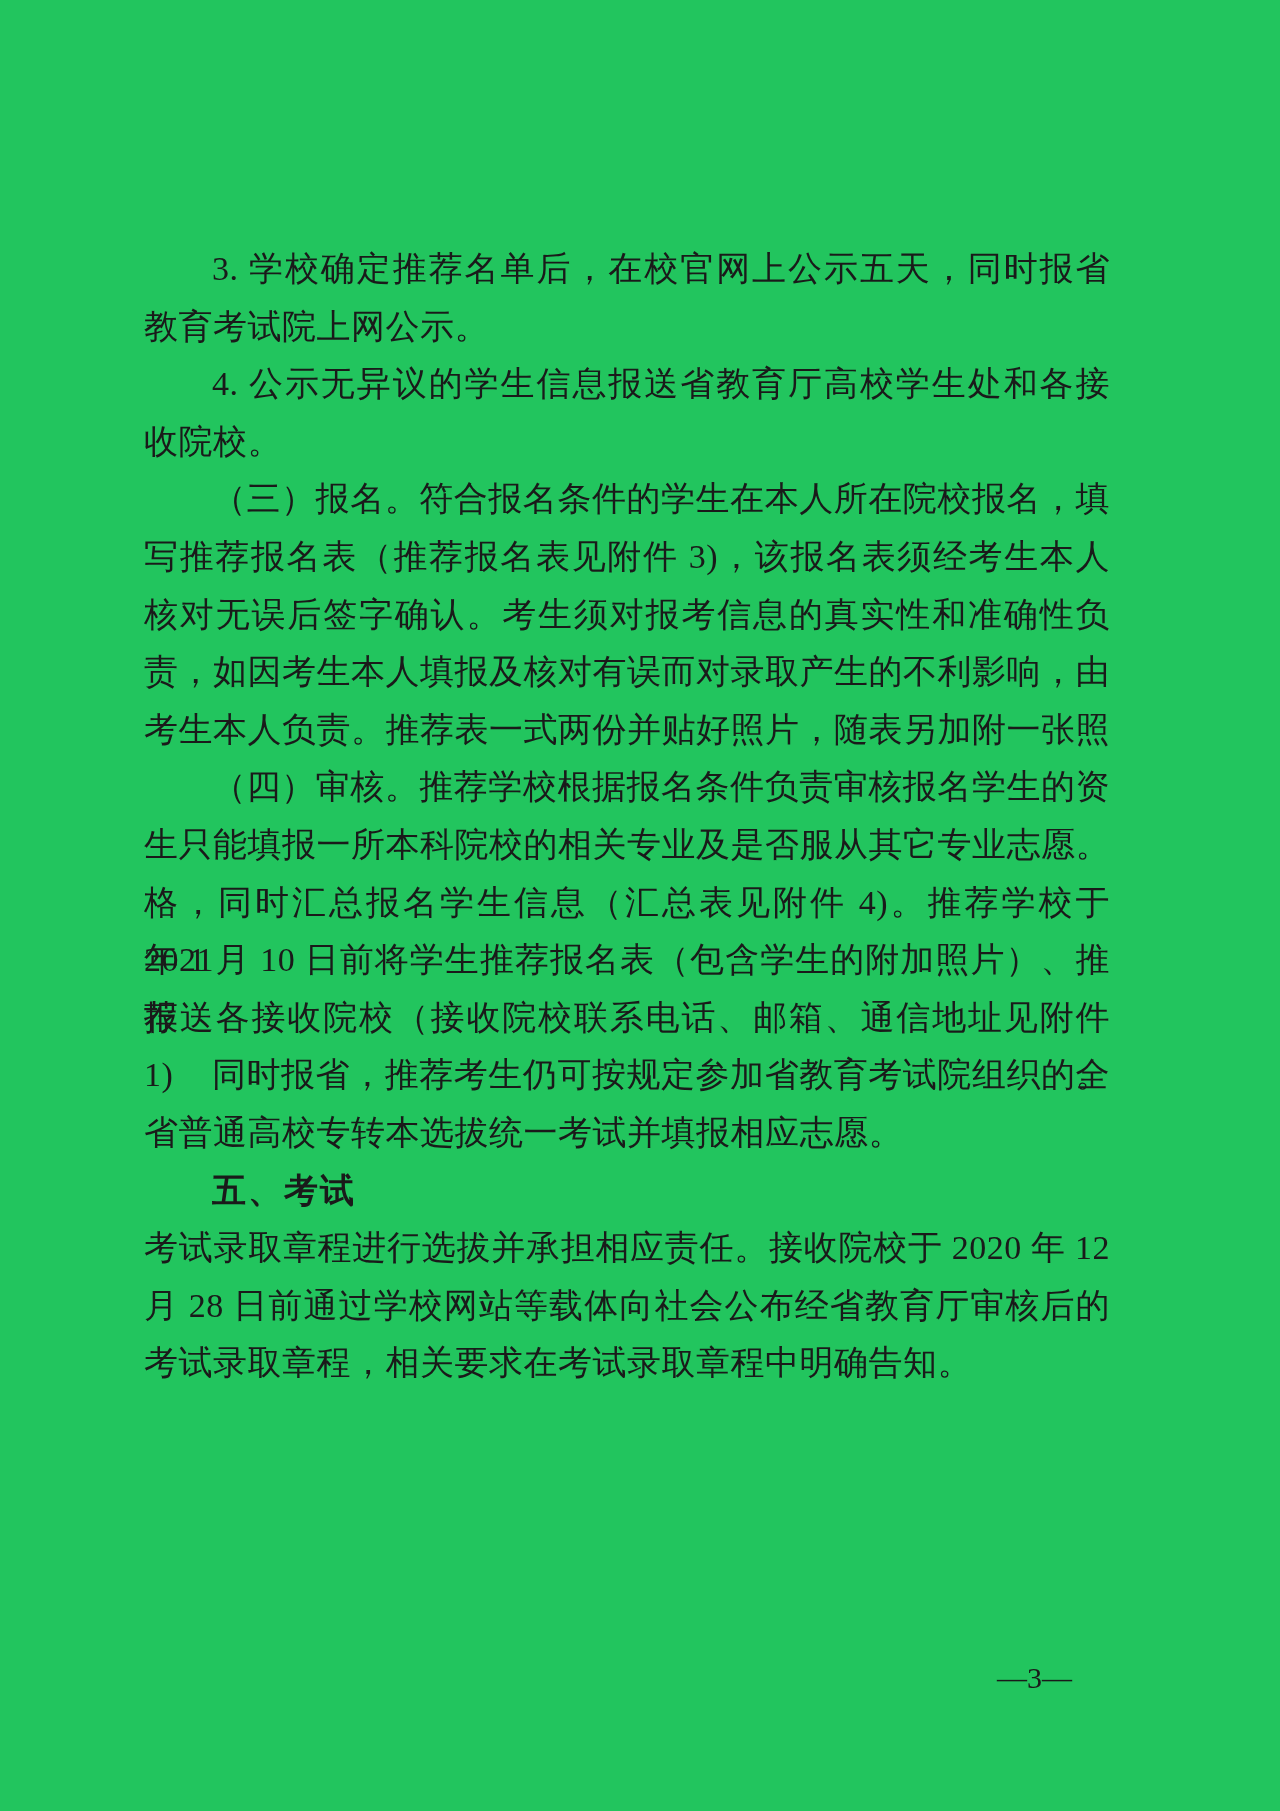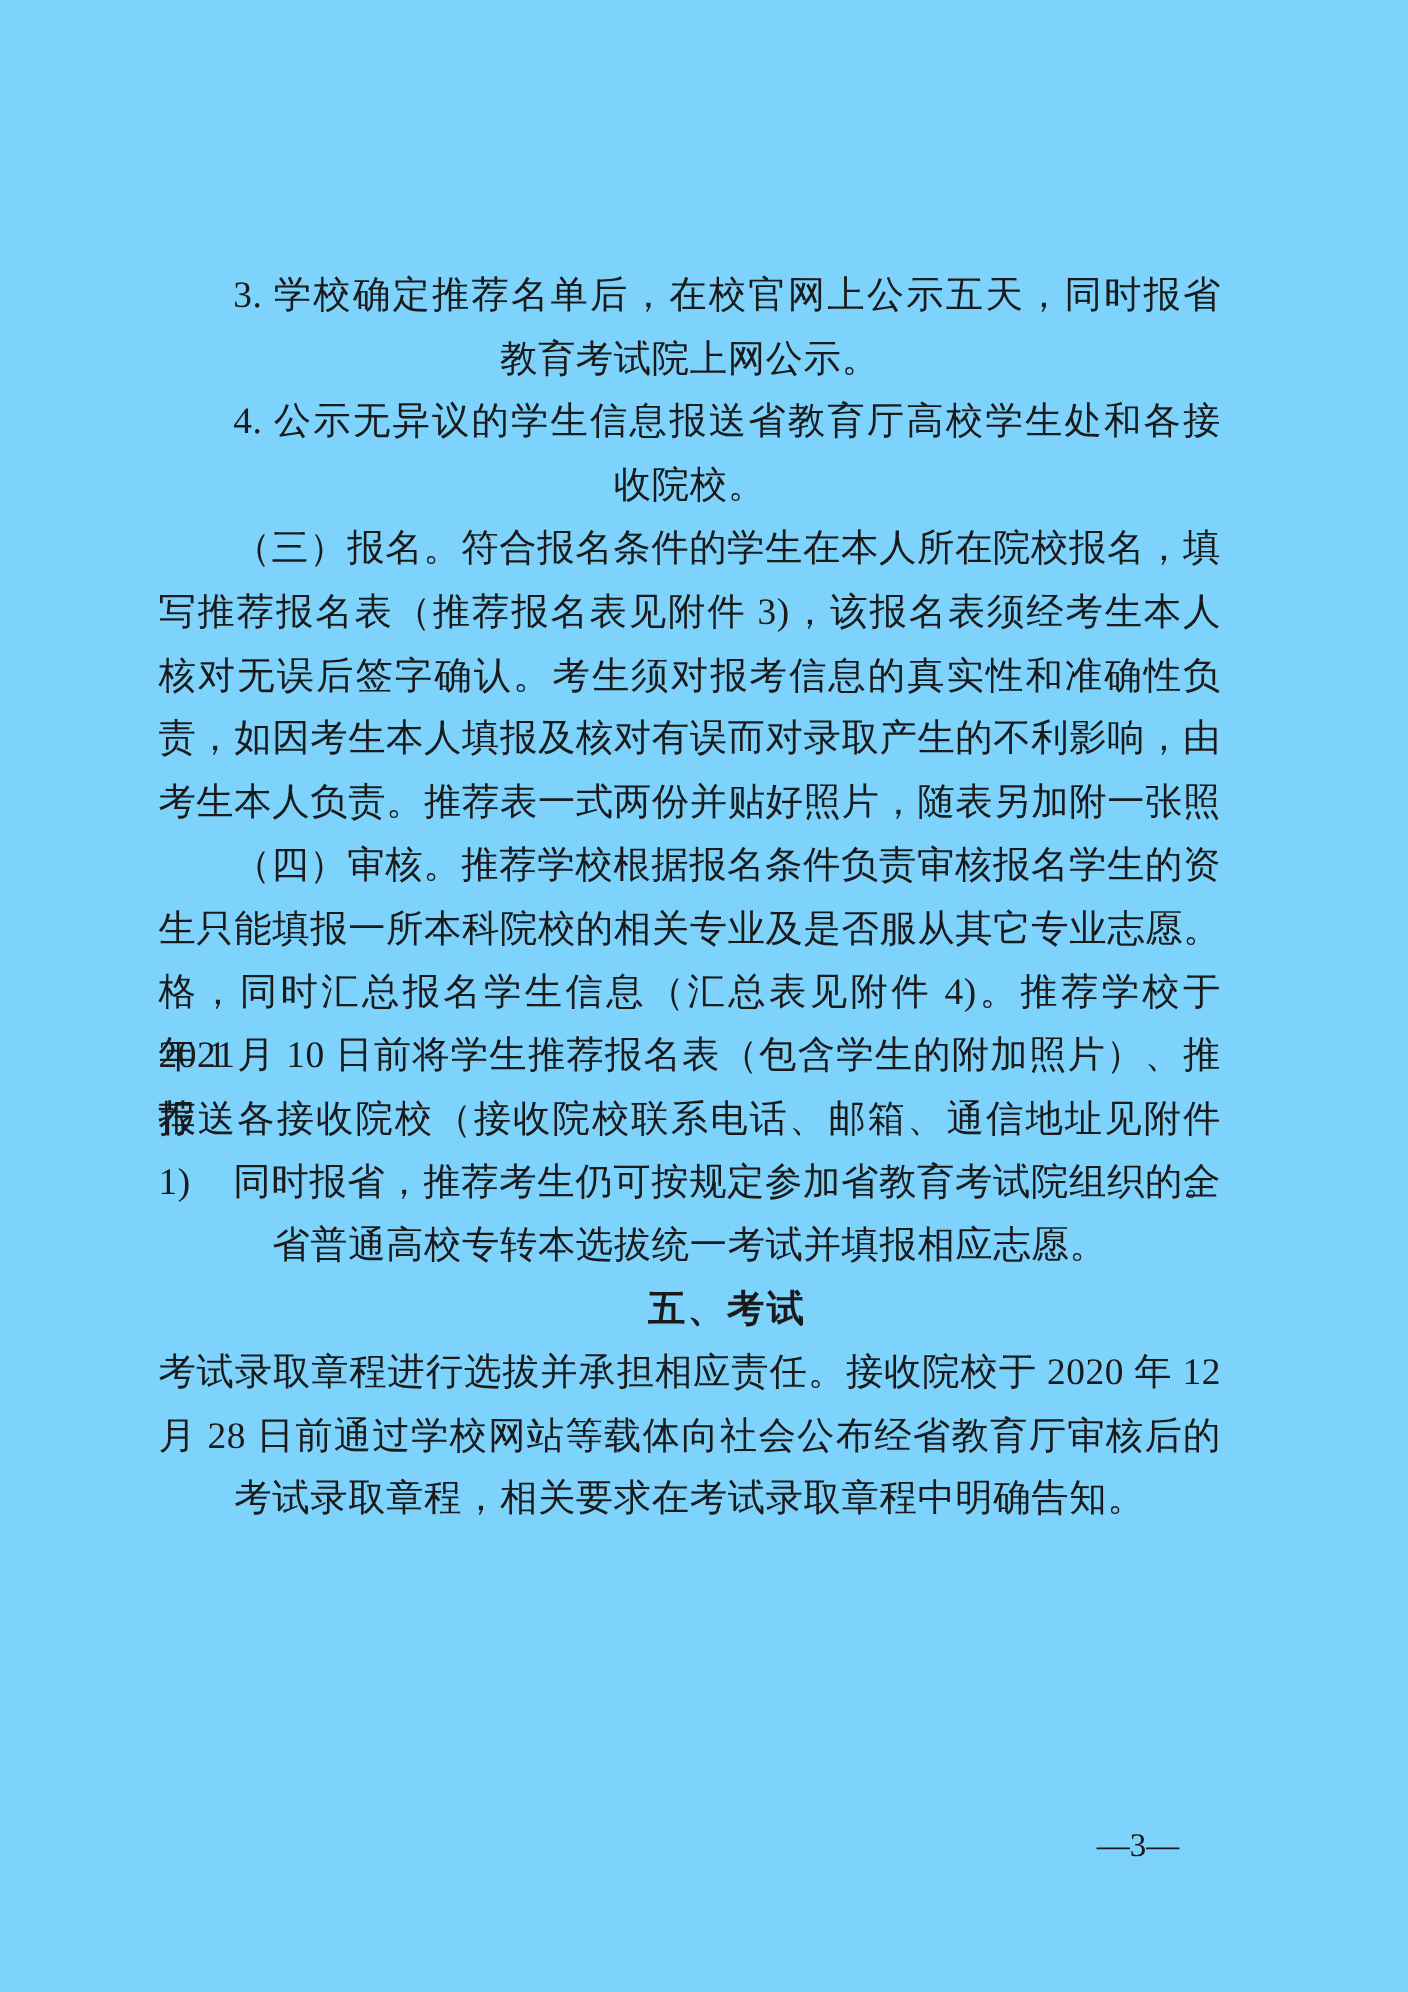--- a/index.html
+++ b/index.html
@@ -5,37 +5,37 @@
 <style>
   html, body {
     margin: 0;
     padding: 0;
     background: #ffffff;
   }
   .page {
     position: relative;
     width: 1280px;
     height: 1811px;
-    background: #7dd3fc;
+    background: #22c55e;
     overflow: hidden;
     font-family: "Liberation Serif", "DejaVu Serif", serif;
     color: #1a1a1a;
   }
   .doc-text {
     position: absolute;
     left: 144px;
     top: 240px;
     width: 966px;
   }
   .line {
     font-size: 34px;
     line-height: 57.6px;
     height: 57.6px;
     letter-spacing: 0.5px;
-    text-align: center;
+    text-align: left;
     white-space: pre-wrap;
   }
   .line.fill {
     text-align: justify;
     text-align-last: justify;
     text-justify: inter-character;
   }
   .line.indent {
     text-indent: 2em;
   }

